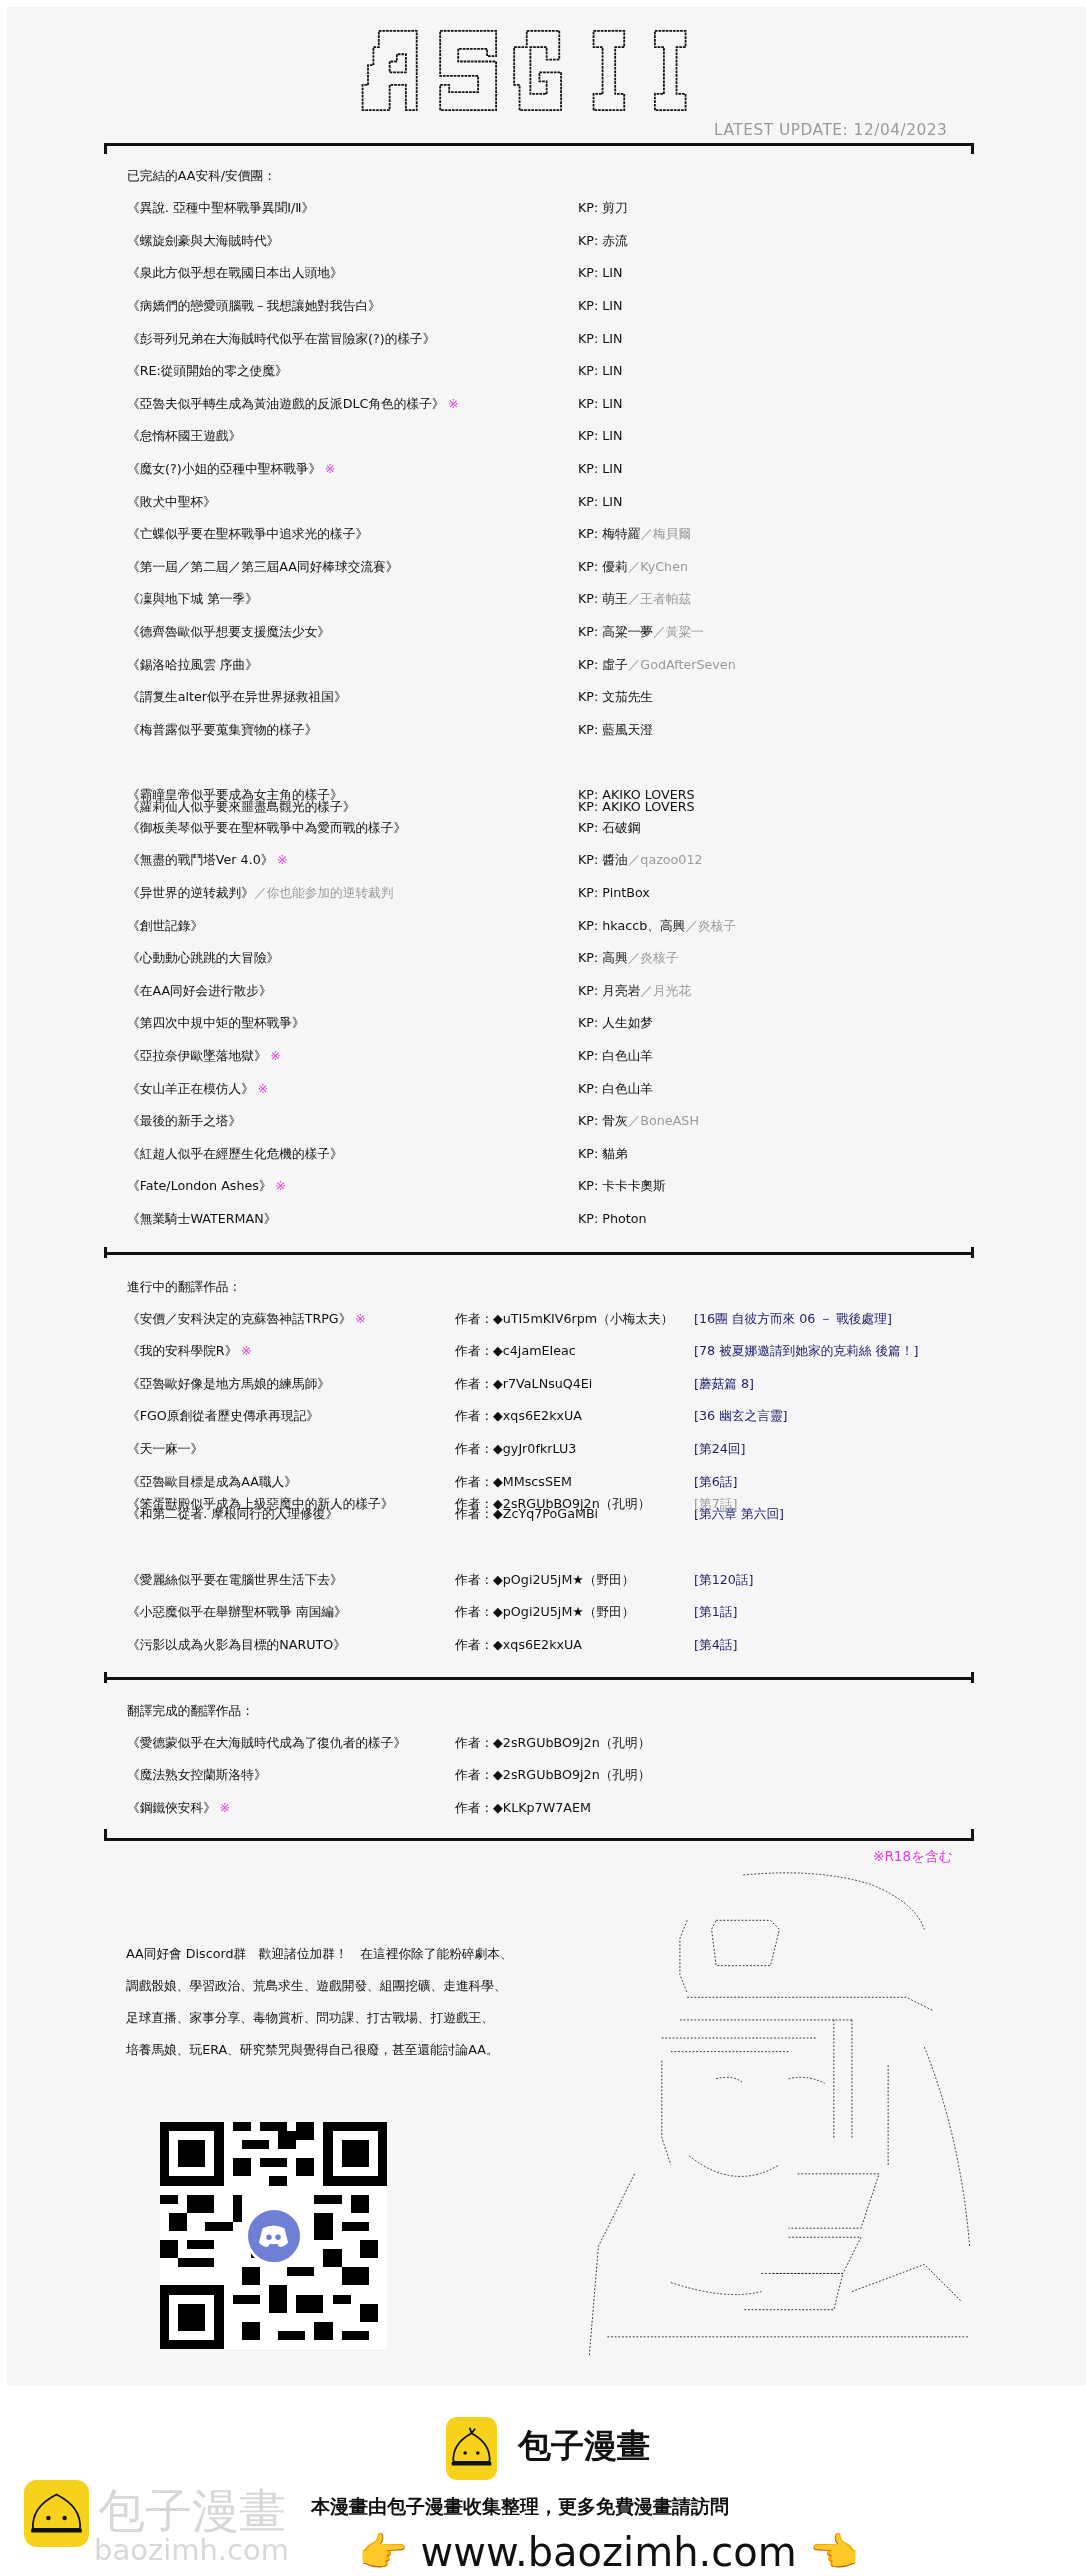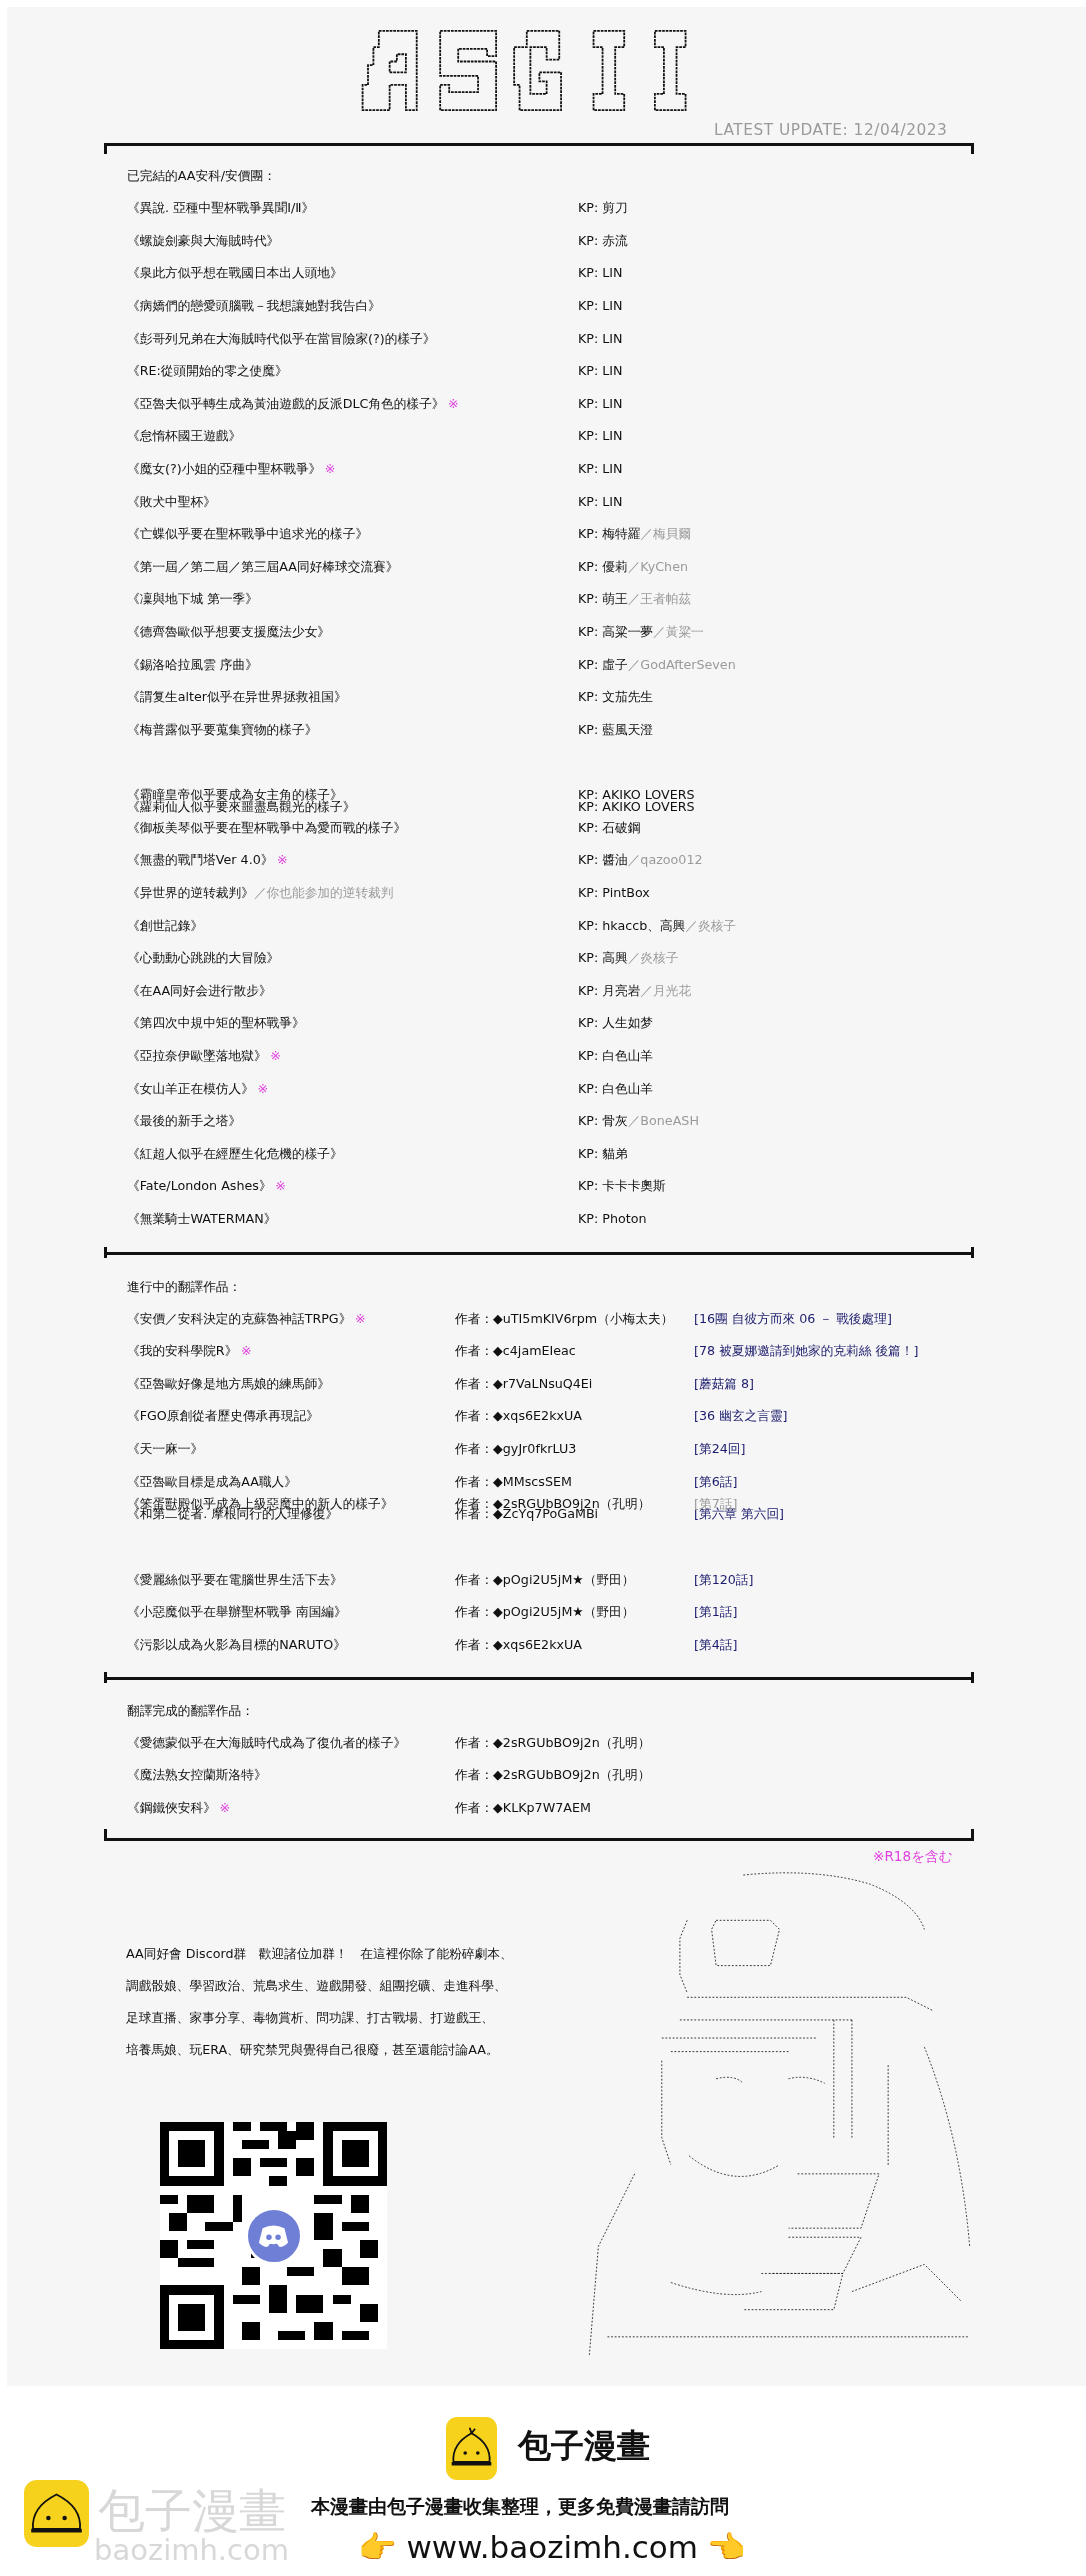--- a/index.html
+++ b/index.html
@@ -26,21 +26,21 @@
   .r18 { color:#e040e0; font-size:13.6px; }
   .discord-text { font-size:12.7px; line-height:32px; color:#111; }
   .discord-link { color:#1c1c6c; text-decoration:underline; }
   .qr { position:absolute; left:160px; top:2122px; width:227px; height:227px; background:#fff; }
   .qr-badge { position:absolute; left:85px; top:85px; width:58px; height:58px; border-radius:50%;
               background:#6f7fd6; border:3.6px solid #fff; box-sizing:border-box; }
   .ascii-art { position:absolute; left:580px; top:1866px; width:399px; height:498px; }
   .footer-logo { position:absolute; left:446px; top:2417px; width:51px; height:63px; border-radius:11px; background:#f7d21d; }
   .footer-brand { font-size:33px; font-weight:bold; color:#111; }
   .footer-note { font-size:19px; font-weight:bold; color:#111; }
-  .footer-url { font-size:31px; color:#111; }
+  .footer-url { font-size:40px; color:#111; }
   .wm-logo { position:absolute; left:23.5px; top:2480px; width:65px; height:67px; border-radius:12.7px; background:#f7d21d; }
   .wm-brand { font-size:47px; color:#d8d8d8; }
   .wm-url { font-size:29px; color:#d8d8d8; }
 </style>
 </head>
 <body>
 
 <div class="panel"></div>
 
 <div class="ascii-title" aria-label="ASCII">

